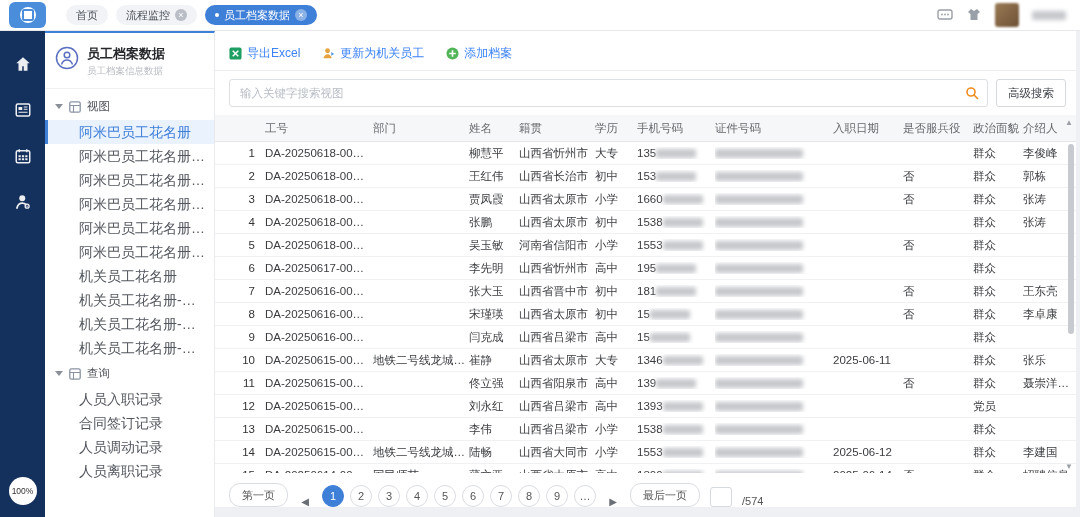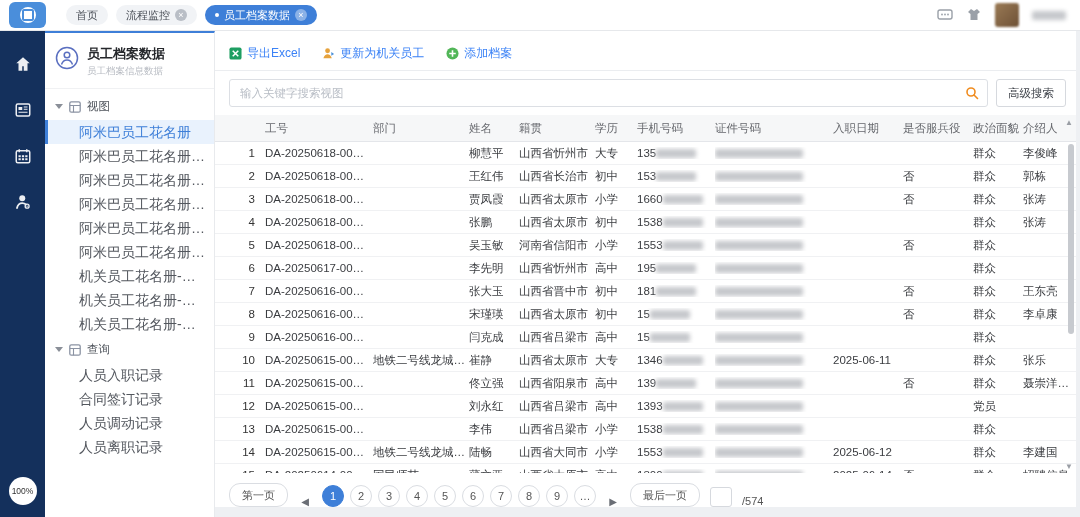--- a/index.html
+++ b/index.html
@@ -186,20 +186,21 @@
               </svg>
     </span>
     <span class="sec-label">视图</span>
   </div>
           <div class="tree-item selected"><span class="tree-label">阿米巴员工花名册</span></div>
           <div class="tree-item"><span class="tree-label">阿米巴员工花名册-在职人员</span></div>
           <div class="tree-item"><span class="tree-label">阿米巴员工花名册-复职人员</span></div>
           <div class="tree-item"><span class="tree-label">阿米巴员工花名册-待入职人员</span></div>
           <div class="tree-item"><span class="tree-label">阿米巴员工花名册-离职人员</span></div>
           <div class="tree-item"><span class="tree-label">阿米巴员工花名册-黑名单人员</span></div>
+          <div class="tree-item"><span class="tree-label">机关员工花名册</span></div>
           <div class="tree-item"><span class="tree-label">机关员工花名册-在职人员</span></div>
           <div class="tree-item"><span class="tree-label">机关员工花名册-待入职人员</span></div>
           <div class="tree-item"><span class="tree-label">机关员工花名册-离职人员</span></div>
           <div class="sec-head">
     <span class="caret"></span>
     <span style="width:12px;height:12px;display:inline-flex;">
       <svg viewBox="0 0 12 12">
                 <rect x="0.8" y="0.8" width="10.4" height="10.4" rx="1.5" fill="none" stroke="#8b93a3" stroke-width="1.3"></rect>
                 <path d="M0.8 4.5h10.4M4.5 4.5v6.7" stroke="#8b93a3" stroke-width="1.1"></path>
               </svg>

